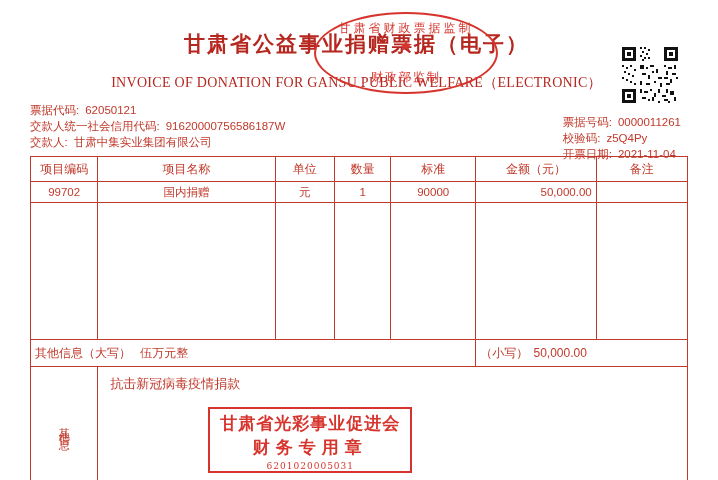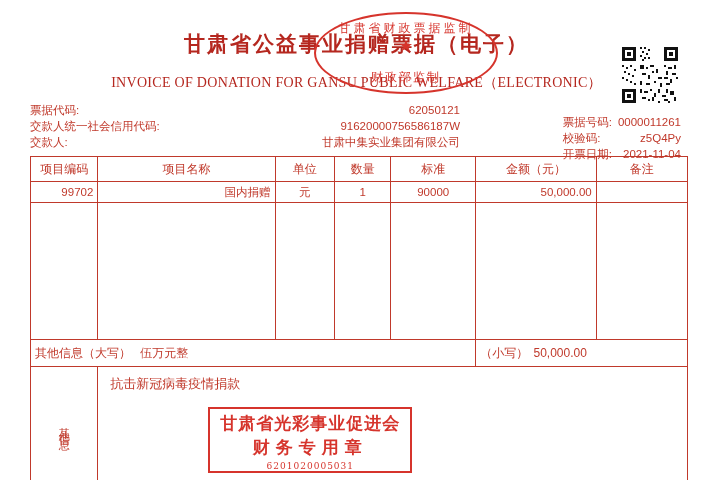--- a/index.html
+++ b/index.html
@@ -73,21 +73,21 @@
   .qr svg{display:block;}
   
   .meta{
     position:relative;
     margin-top:10px;
     font-size:11.5px;
     line-height:16px;
     color:#c0392b;
   }
   .meta .left{width:430px;}
-  .meta .row{display:flex;justify-content:space-between;}
+  .meta .row{display:flex;}
   .meta .lbl{white-space:nowrap;}
   .meta .val{margin-left:6px;white-space:nowrap;}
   .meta-right{
     position:absolute;right:2px;top:12px;
     text-align:left;
     font-size:11.5px;line-height:16px;
   }
   .meta-right .row{display:flex;}
   
   table.main{
@@ -110,21 +110,21 @@
   }
   .col-code{width:62px;}
   .col-name{width:190px;}
   .col-unit{width:56px;}
   .col-qty{width:52px;}
   .col-std{width:82px;}
   .col-amt{width:120px;}
   .col-note{width:92px;}
   td.c{text-align:center;}
   td.r{text-align:right;padding-right:10px;}
-  td.l{text-align:right;padding-left:10px;}
+  td.l{text-align:center;padding-left:10px;}
   tr.body-row td{height:16px;}
   tr.spacer td{height:132px;}
   
   tr.total td{height:22px;font-size:12px;}
   .total-left{padding-left:10px;}
   .total-right{padding-left:4px;}
   
   tr.remark td{height:118px;vertical-align:top;position:relative;}
   .vert-label{
     writing-mode:vertical-rl;

